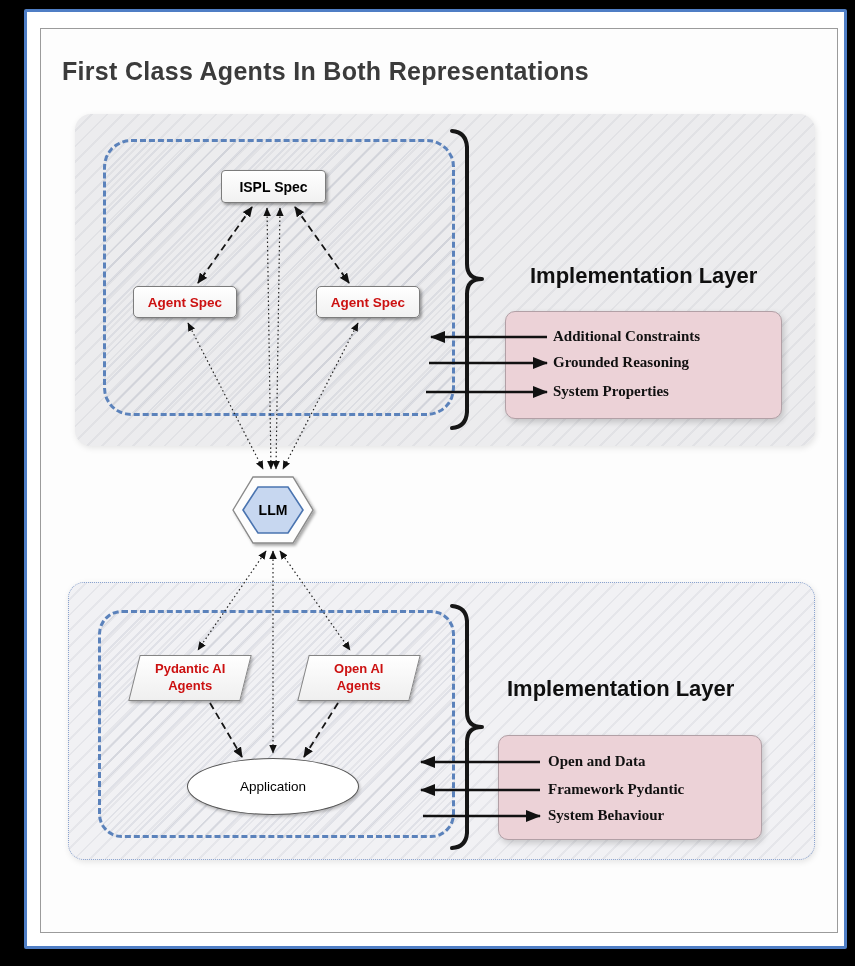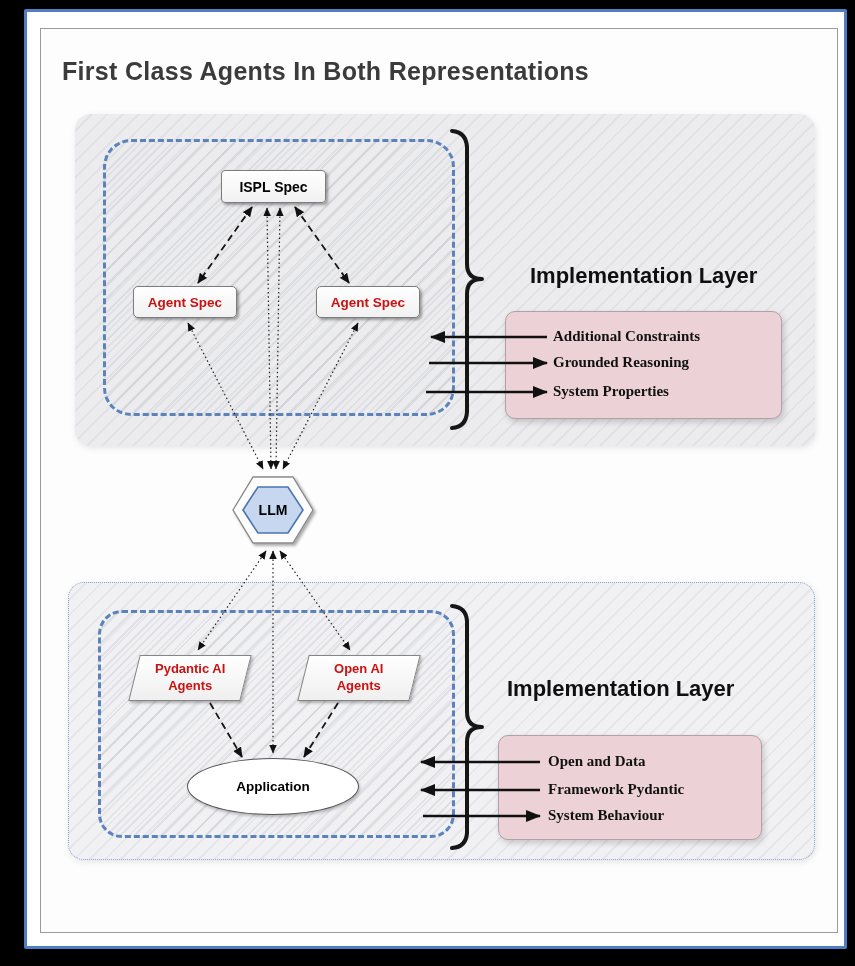--- a/index.html
+++ b/index.html
@@ -71,21 +71,21 @@
   .para .para-text {
     transform:skewX(14deg); text-align:center;
     font-weight:bold; font-size:13px; color:#cc1111; line-height:1.3;
   }
 
   .ellipse {
     position:absolute; left:187px; top:758px; width:172px; height:57px;
     border-radius:50%;
     background:#ffffff; border:1.5px solid #555;
     display:flex; align-items:center; justify-content:center;
-    font-weight:bold; font-size:13.5px; color:#000;
+    font-weight:normal; font-size:13.5px; color:#000;
     box-shadow:1px 2px 3px rgba(50,50,50,0.30);
   }
 
   .legend-box {
     position:absolute; background:#ecd2d7;
     border:1px solid #b2a0a6; border-radius:10px;
     box-shadow:2px 3px 6px rgba(0,0,0,0.18);
   }
   .spec-legend { left:505px; top:311px; width:277px; height:108px; }
   .impl-legend { left:498px; top:735px; width:264px; height:105px; }

